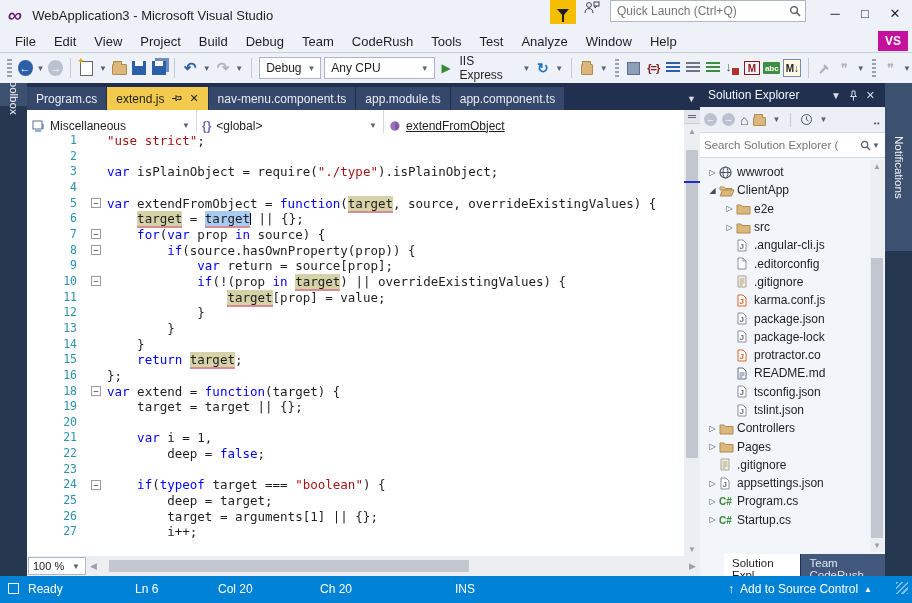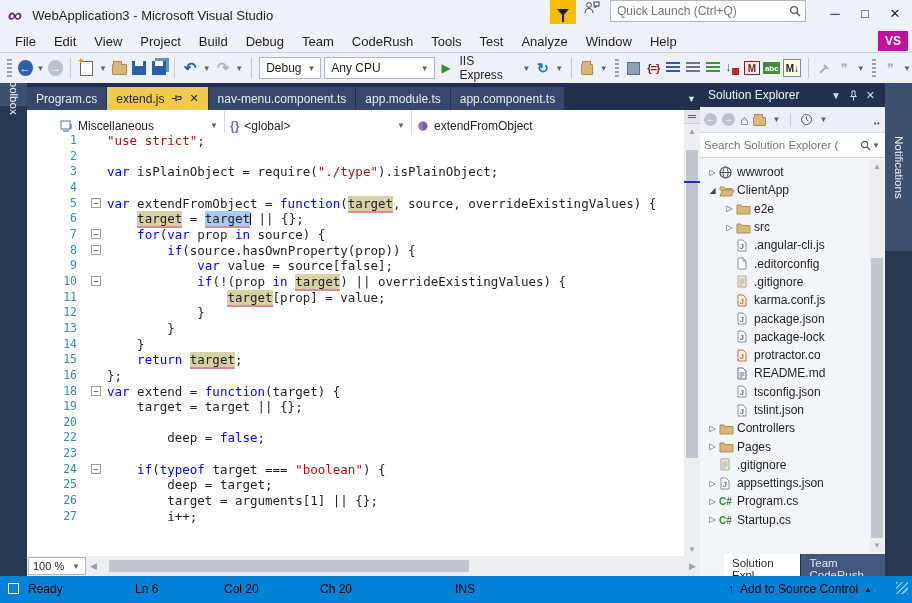--- a/index.html
+++ b/index.html
@@ -73,21 +73,21 @@
   .sidestrip .tab{background:var(--striptab);color:#f0f2f7;writing-mode:vertical-rl;font-size:11.5px;padding:8px 0;display:flex;justify-content:center;width:27px;}
   .leftstrip{left:0;}
   .rightstrip{left:885px;width:27px;}
 
   
   .tabstrip{left:27px;top:83px;width:673px;height:27px;background:var(--darker);display:flex;align-items:flex-end;}
   .tab{height:23px;display:flex;align-items:center;padding:0 9px;font-size:12px;color:#e8ecf4;background:var(--tabinactive);margin-right:1px;}
   .tab.active{background:var(--accent-tab);color:#1e1e1e;}
   .tab .tab-ctl{margin-left:7px;font-size:11px;color:#1e1e1e;display:inline-flex;}
   .tab-chevron{position:absolute;right:4px;bottom:6px;color:#d7dce6;font-size:9px;}
-  .navbar{left:27px;top:110px;width:673px;height:32px;background:#fff;border-bottom:1px solid #d4d8e0;display:flex;padding-left:28px;}
+  .navbar{left:27px;top:110px;width:673px;height:32px;background:#fff;border-bottom:1px solid #d4d8e0;display:flex;}
   .navcombo{height:100%;border-right:1px solid #d4d8e0;display:flex;align-items:center;padding:0 5px;font-size:12px;gap:5px;}
   .navcombo .caret{margin-left:auto;}
   .splitter{position:absolute;right:1px;top:1px;width:15px;height:18px;background:#f0f2f6;border:1px solid #c9cedb;display:flex;flex-direction:column;align-items:center;justify-content:center;gap:2px;}
   .splitter i{display:block;width:9px;height:1px;background:#5a6374;}
 
   .codearea{left:27px;top:133px;width:657px;height:423px;background:#fff;overflow:hidden;}
   .crbar{left:27px;top:133px;width:15px;height:423px;background:#e6e8ec;color:#a7abb5;font-size:8px;text-align:center;padding-top:2px;}
   .code-row{display:flex;height:15.67px;line-height:15.67px;font-family:"DejaVu Sans Mono","Liberation Mono",monospace;font-size:12.5px;white-space:pre;}
   .code-row .lnum{width:47px;padding-right:12px;text-align:right;color:var(--ln);font-size:11.5px;flex:none;margin-left:15px;}
   .code-row .fold{width:18px;flex:none;position:relative;}
@@ -125,21 +125,21 @@
   .tree-arrow{width:13px;flex:none;font-size:8px;color:#424a56;text-align:center;}
   .tree-ico{width:18px;flex:none;display:flex;align-items:center;}
   .tscroll{position:absolute;right:1px;top:2px;width:14px;bottom:2px;background:#edeef2;}
   .tthumb{position:absolute;left:1px;top:98px;width:12px;height:280px;background:#c2c6ce;}
   .tarrow{position:absolute;width:100%;text-align:center;color:#9aa0ac;font-size:8px;}
   .setabs{height:22px;background:var(--darker);display:flex;align-items:flex-start;gap:1px;margin-left:24px;}
   .setab{padding:3px 8px 0;height:22px;font-size:11.5px;color:#dfe4ee;background:#42587d;}
   .setab.active{background:#fff;color:#1e1e1e;}
 
   
-  .statusbar{left:0;top:576px;width:912px;height:27px;background:var(--status);color:#000000;font-size:12px;}
+  .statusbar{left:0;top:576px;width:912px;height:27px;background:var(--status);color:#ffffff;font-size:12px;}
   .statusbar span{position:absolute;top:6px;}
   .sb-ico{left:8px;top:7px;width:11px;height:11px;border:1px solid #fff;position:absolute;}
   .sb-src{display:flex;align-items:center;gap:6px;position:absolute!important;right:40px;top:6px!important;}
   .sb-grip{position:absolute;right:4px;top:8px;width:12px;height:12px;background:repeating-linear-gradient(135deg,#7fc0ea 0 1.5px,transparent 1.5px 4px);}
 </style>
 </head>
 <body>
 
 <div class="abs titlebar">
   <span class="vslogo">∞</span>
@@ -312,21 +312,21 @@
         <path d="M3 11h6M11 4v5" stroke="#2d5fa8"></path>
       </svg>
     <span>Miscellaneous</span>
       <span class="caret">▼</span>
   </div>
   <div class="navcombo" style="width:187px">
     <span style="color:#7b68b5;font-weight:bold;">{}</span>
     <span>&lt;global&gt;</span>
       <span class="caret">▼</span>
   </div>
-  <div class="navcombo" style="flex:1;border-right:none;">
+  <div class="navcombo" style="flex:1;border-right:none;text-decoration:underline;">
     <svg width="12" height="12" viewBox="0 0 12 12">
         <circle cx="6" cy="6" r="4.5" fill="#7e5aa8"></circle>
         <path d="M6 1.5 A4.5 4.5 0 0 0 6 10.5" fill="#9a6fc0"></path>
       </svg>
     <span>extendFromObject</span>
       <span class="caret">▼</span>
   </div>
   <div class="splitter">
       <i></i>
       <i></i>
@@ -337,31 +337,32 @@
 <div class="abs crbar">▲</div>
 <div class="abs codearea" id="code-area">
     <div class="code-row"><span class="lnum">1</span><span class="fold"></span><span class="code-text"><span class="tok-s">"use strict"</span><span class="tok-p">;</span></span></div>
     <div class="code-row"><span class="lnum">2</span><span class="fold"></span><span class="code-text"></span></div>
     <div class="code-row"><span class="lnum">3</span><span class="fold"></span><span class="code-text"><span class="tok-k">var</span><span class="tok-p"> isPlainObject = require(</span><span class="tok-s">"./type"</span><span class="tok-p">).isPlainObject;</span></span></div>
     <div class="code-row"><span class="lnum">4</span><span class="fold"></span><span class="code-text"></span></div>
     <div class="code-row"><span class="lnum">5</span><span class="fold"><span class="foldbox">−</span></span><span class="code-text"><span class="tok-k">var</span><span class="tok-p"> extendFromObject = </span><span class="tok-k">function</span><span class="tok-p">(</span><span class="tok-h">target</span><span class="tok-p">, source, overrideExistingValues) {</span></span></div>
     <div class="code-row"><span class="lnum">6</span><span class="fold"></span><span class="code-text"><span class="tok-p">    </span><span class="tok-h">target</span><span class="tok-p"> = </span><span class="tok-sel">target</span><span class="caret-i"></span><span class="tok-p"> || {};</span></span></div>
     <div class="code-row"><span class="lnum">7</span><span class="fold"><span class="foldbox">−</span></span><span class="code-text"><span class="tok-p">    </span><span class="tok-k">for</span><span class="tok-p">(</span><span class="tok-k">var</span><span class="tok-p"> prop </span><span class="tok-k">in</span><span class="tok-p"> source) {</span></span></div>
     <div class="code-row"><span class="lnum">8</span><span class="fold"><span class="foldbox">−</span></span><span class="code-text"><span class="tok-p">        </span><span class="tok-k">if</span><span class="tok-p">(source.hasOwnProperty(prop)) {</span></span></div>
-    <div class="code-row"><span class="lnum">9</span><span class="fold"></span><span class="code-text"><span class="tok-p">            </span><span class="tok-k">var</span><span class="tok-p"> value = source[false];</span></span></div>
+    <div class="code-row"><span class="lnum">9</span><span class="fold"></span><span class="code-text"><span class="tok-p">            </span><span class="tok-k">var</span><span class="tok-p"> return = source[prop];</span></span></div>
     <div class="code-row"><span class="lnum">10</span><span class="fold"><span class="foldbox">−</span></span><span class="code-text"><span class="tok-p">            </span><span class="tok-k">if</span><span class="tok-p">(!(prop </span><span class="tok-k">in</span><span class="tok-p"> </span><span class="tok-h">target</span><span class="tok-p">) || overrideExistingValues) {</span></span></div>
     <div class="code-row"><span class="lnum">11</span><span class="fold"></span><span class="code-text"><span class="tok-p">                </span><span class="tok-h">target</span><span class="tok-p">[prop] = value;</span></span></div>
     <div class="code-row"><span class="lnum">12</span><span class="fold"></span><span class="code-text"><span class="tok-p">            }</span></span></div>
     <div class="code-row"><span class="lnum">13</span><span class="fold"></span><span class="code-text"><span class="tok-p">        }</span></span></div>
     <div class="code-row"><span class="lnum">14</span><span class="fold"></span><span class="code-text"><span class="tok-p">    }</span></span></div>
     <div class="code-row"><span class="lnum">15</span><span class="fold"></span><span class="code-text"><span class="tok-p">    </span><span class="tok-k">return</span><span class="tok-p"> </span><span class="tok-h">target</span><span class="tok-p">;</span></span></div>
     <div class="code-row"><span class="lnum">16</span><span class="fold"></span><span class="code-text"><span class="tok-p">};</span></span></div>
     <div class="code-row"><span class="lnum">18</span><span class="fold"><span class="foldbox">−</span></span><span class="code-text"><span class="tok-k">var</span><span class="tok-p"> extend = </span><span class="tok-k">function</span><span class="tok-p">(target) {</span></span></div>
     <div class="code-row"><span class="lnum">19</span><span class="fold"></span><span class="code-text"><span class="tok-p">    target = target || {};</span></span></div>
     <div class="code-row"><span class="lnum">20</span><span class="fold"></span><span class="code-text"></span></div>
+    <div class="code-row"><span class="lnum">21</span><span class="fold"></span><span class="code-text"><span class="tok-p">    </span><span class="tok-k">var</span><span class="tok-p"> i = 1,</span></span></div>
     <div class="code-row"><span class="lnum">22</span><span class="fold"></span><span class="code-text"><span class="tok-p">        deep = </span><span class="tok-k">false</span><span class="tok-p">;</span></span></div>
     <div class="code-row"><span class="lnum">23</span><span class="fold"></span><span class="code-text"></span></div>
     <div class="code-row"><span class="lnum">24</span><span class="fold"><span class="foldbox">−</span></span><span class="code-text"><span class="tok-p">    </span><span class="tok-k">if</span><span class="tok-p">(</span><span class="tok-k">typeof</span><span class="tok-p"> target === </span><span class="tok-s">"boolean"</span><span class="tok-p">) {</span></span></div>
     <div class="code-row"><span class="lnum">25</span><span class="fold"></span><span class="code-text"><span class="tok-p">        deep = target;</span></span></div>
     <div class="code-row"><span class="lnum">26</span><span class="fold"></span><span class="code-text"><span class="tok-p">        target = arguments[1] || {};</span></span></div>
     <div class="code-row"><span class="lnum">27</span><span class="fold"></span><span class="code-text"><span class="tok-p">        i++;</span></span></div>
   </div>
 
 <div class="abs vscroll">
   <div class="split">
@@ -625,21 +626,21 @@
   <div class="setabs" id="se-tabs">
       <div class="setab active">Solution Expl...</div>
       <div class="setab">Team CodeRush</div>
     </div>
 </div>
 
 <div class="abs statusbar">
   <span class="sb-ico" style="top:7px"></span>
   <span style="left:28px">Ready</span>
   <span style="left:135px">Ln 6</span>
-  <span style="left:224px">Col 20</span>
+  <span style="left:218px">Col 20</span>
   <span style="left:320px">Ch 20</span>
   <span style="left:455px">INS</span>
   <span class="sb-src">
     <span style="position:static">↑</span>
     <span style="position:static">Add to Source Control</span>
     <span style="position:static;font-size:8px">▲</span>
   </span>
   <span class="sb-grip"></span>
 </div>
 

